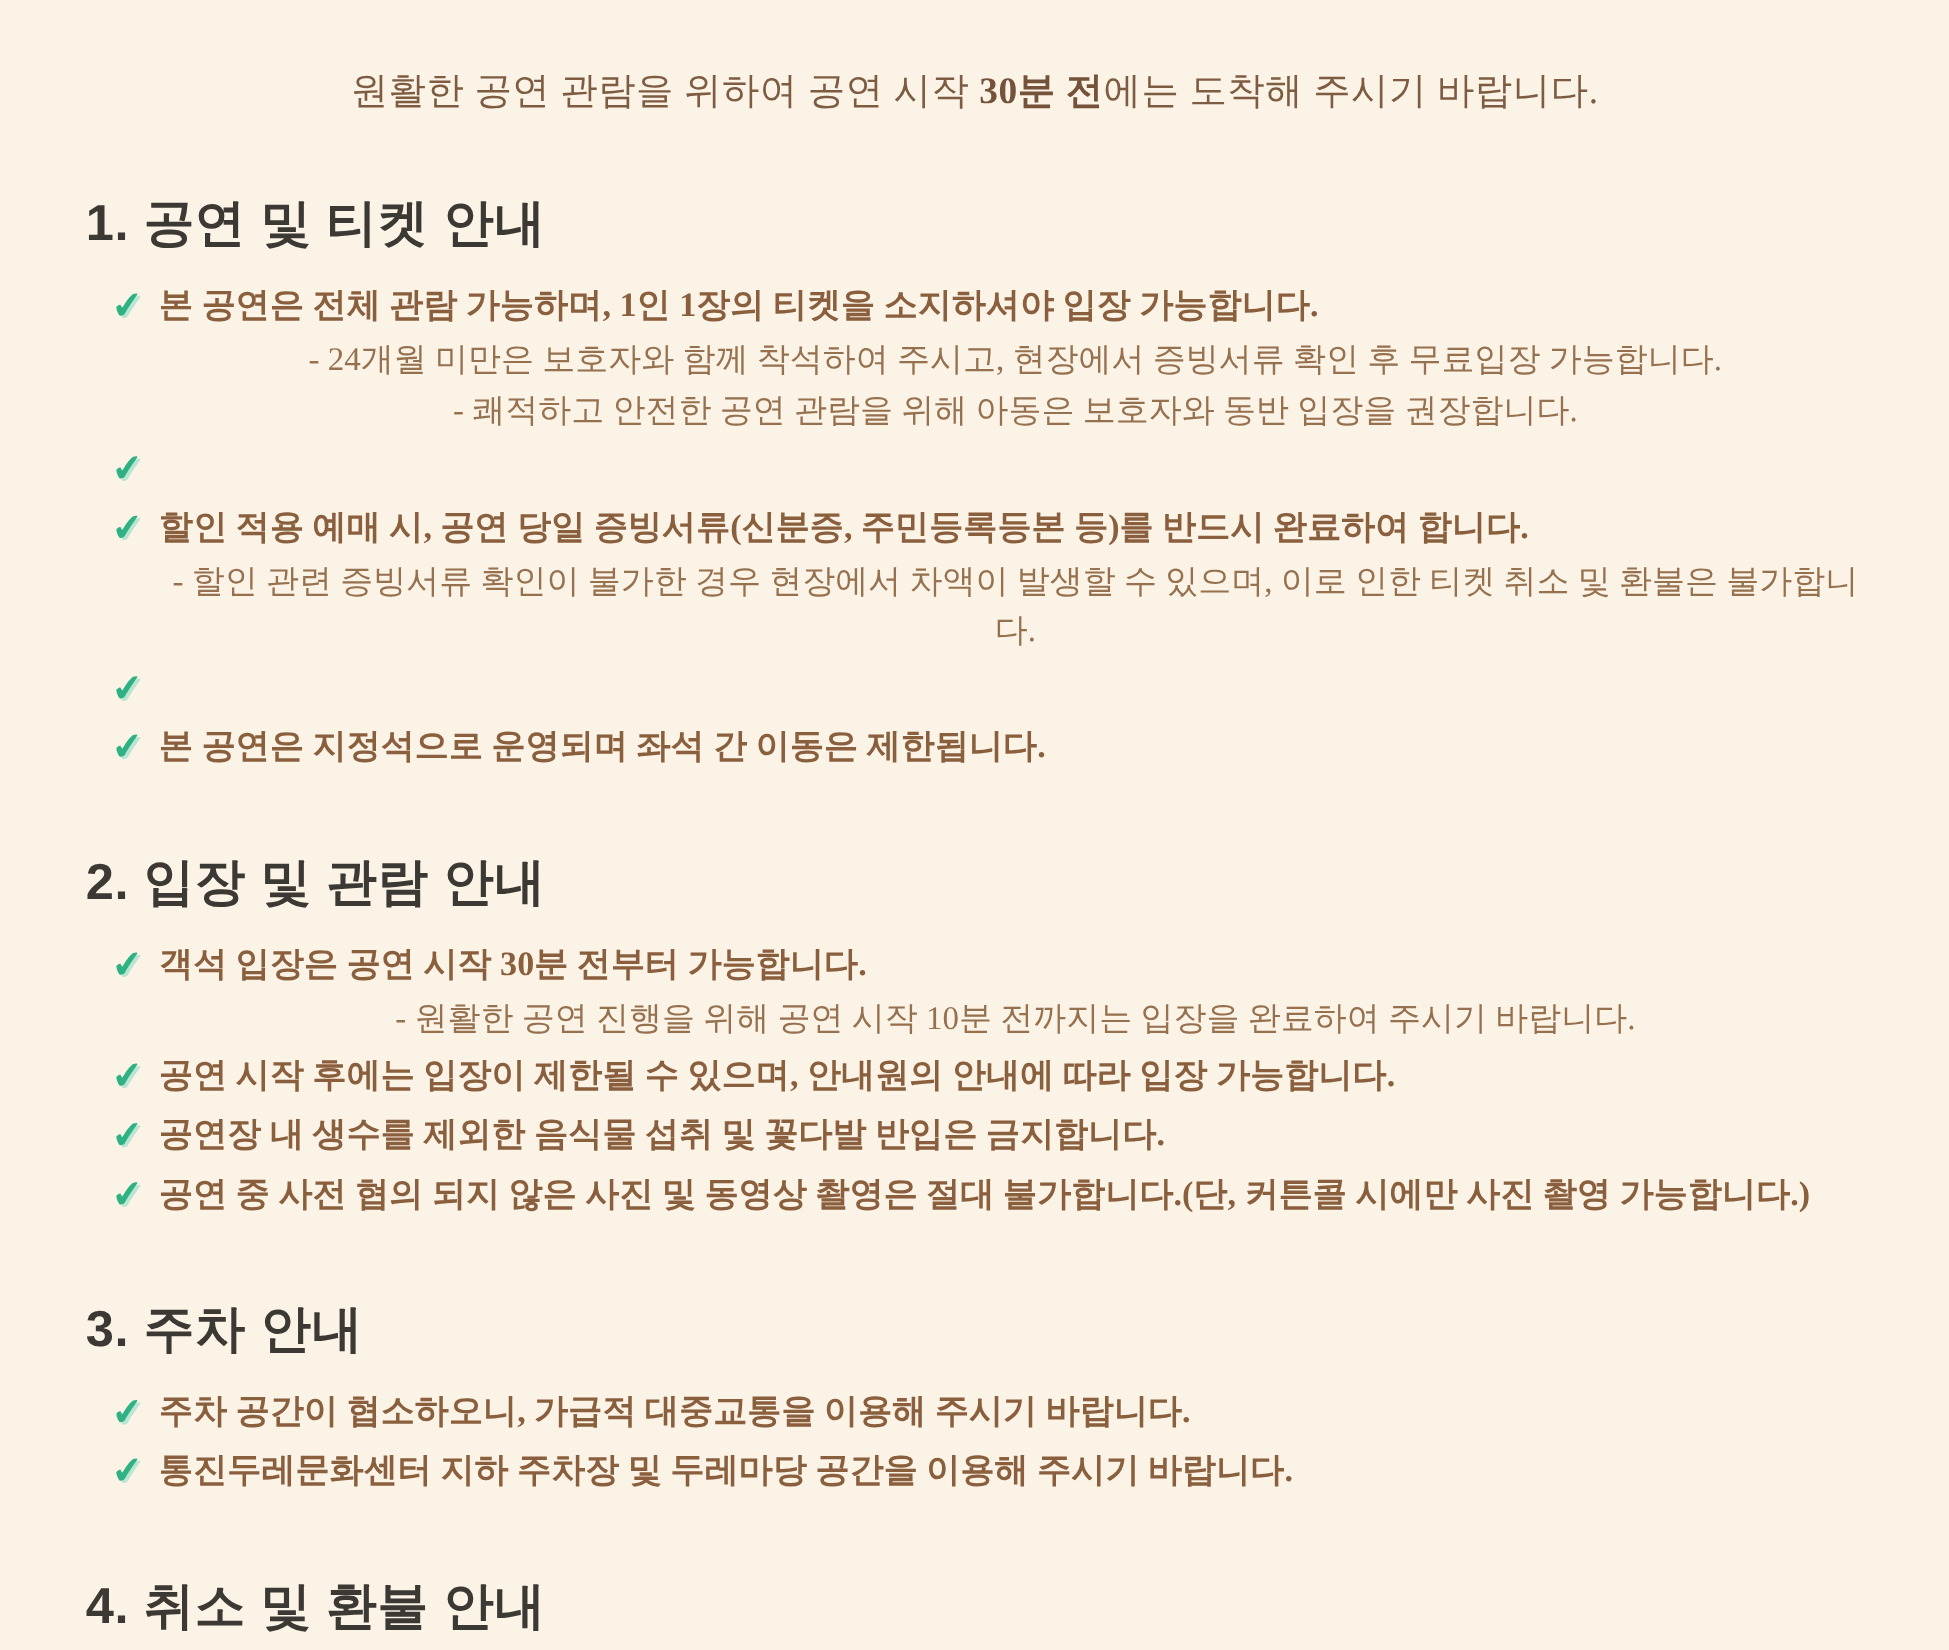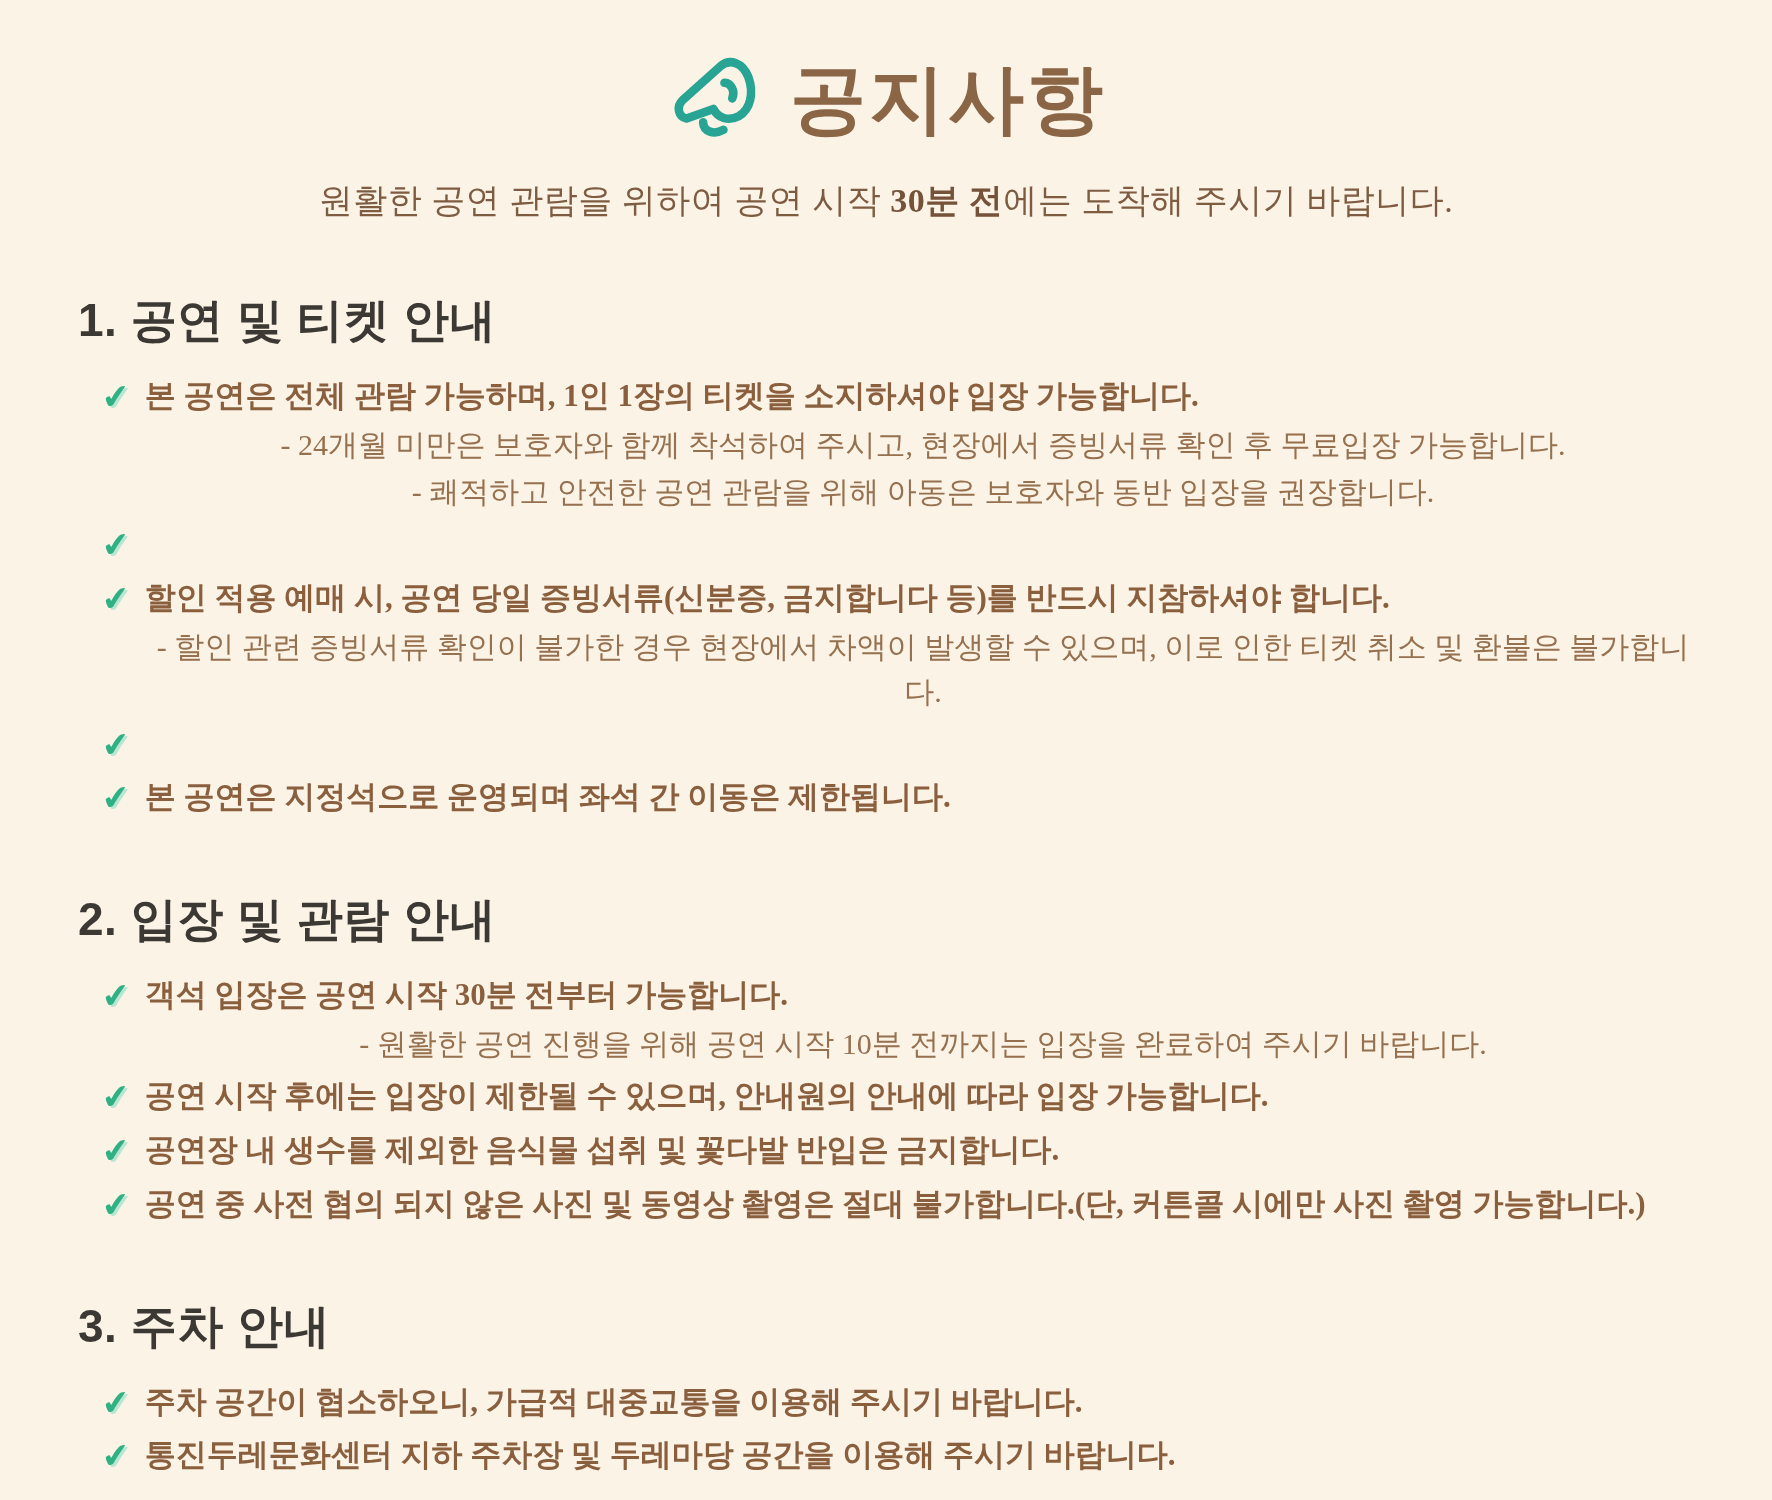--- a/index.html
+++ b/index.html
@@ -93,32 +93,20 @@
     color: #96714f;
     line-height: 1.5;
     text-align: center;
   }
 </style>
 </head>
 <body>
 
 <div class="page">
 
-  <header class="header">
-    <span class="megaphone">
-      <svg viewBox="0 0 110 110" width="104" height="104" fill="none" stroke="#27a493" stroke-width="9" stroke-linecap="round" stroke-linejoin="round">
-        <g transform="rotate(-14 55 55)">
-          <path d="M18 66 C10 62 10 51 19 46 L66 21 C78 15 90 23 92 39 C94 57 86 73 72 77 C60 80 50 73 48 63 Z"></path>
-          <path d="M66 39 C73 41 75 51 70 57"></path>
-          <path d="M34 74 C32 84 42 90 53 87"></path>
-        </g>
-      </svg>
-    </span>
-    <h1 class="page-title">공지사항</h1>
-  </header>
 
   <p class="subtitle"><span>원활한 공연 관람을 위하여 공연 시작 </span><strong>30분 전</strong><span>에는 도착해 주시기 바랍니다.</span></p>
 
   <main id="sections">
       <section class="section">
         <h2 class="section-heading">1. 공연 및 티켓 안내</h2>
         <ul class="items">
           <li class="item">
             <div class="item-main">
               <span class="check">✔</span>
@@ -128,21 +116,21 @@
             <div class="sub-item">- 쾌적하고 안전한 공연 관람을 위해 아동은 보호자와 동반 입장을 권장합니다.</div>
           </li>
           <li class="item">
             <div class="item-main">
               <span class="check">✔</span>
             </div>
           </li>
           <li class="item">
             <div class="item-main">
               <span class="check">✔</span>
-              <span class="item-text">할인 적용 예매 시, 공연 당일 증빙서류(신분증, 금지합니다 등)를 반드시 지참하셔야 합니다.</span>
+              <span class="item-text">할인 적용 예매 시, 공연 당일 증빙서류(신분증, 주민등록등본 등)를 반드시 완료하여 합니다.</span>
             </div>
             <div class="sub-item">- 할인 관련 증빙서류 확인이 불가한 경우 현장에서 차액이 발생할 수 있으며, 이로 인한 티켓 취소 및 환불은 불가합니다.</div>
           </li>
           <li class="item">
             <div class="item-main">
               <span class="check">✔</span>
             </div>
           </li>
           <li class="item">
             <div class="item-main">

